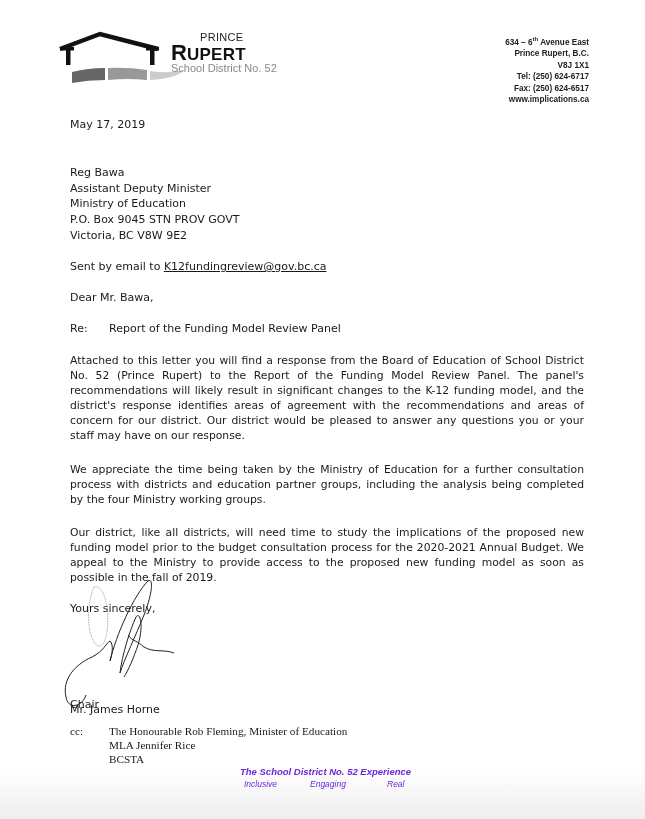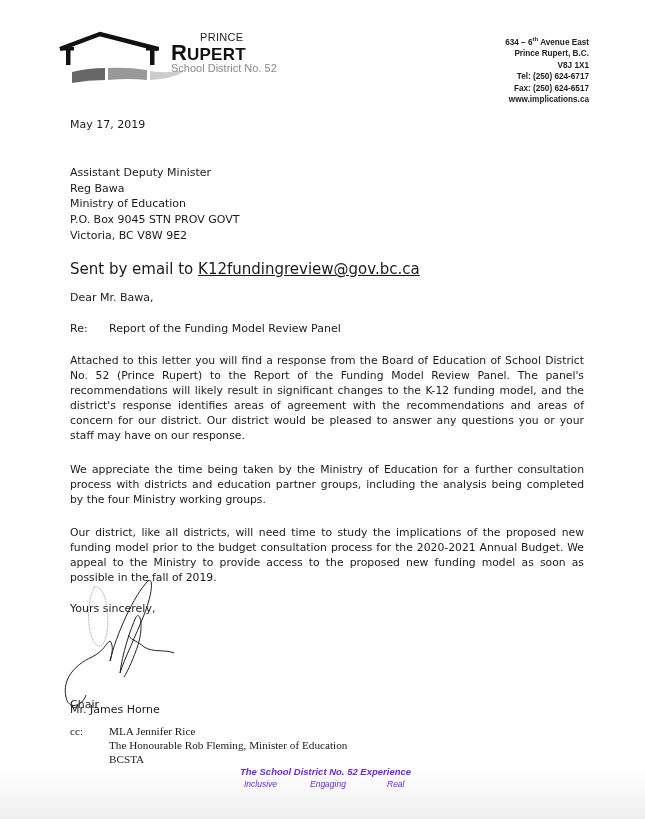--- a/index.html
+++ b/index.html
@@ -66,21 +66,21 @@
       text-align: right;
       font-family: "Liberation Sans", sans-serif;
       font-weight: bold;
       font-size: 8.2px;
       line-height: 11.5px;
       color: #222;
     }
     .address sup { font-size: 6px; }
     .date { position: absolute; left: 70px; top: 118px; font-size: 11px; }
     .recipient { position: absolute; left: 70px; top: 165px; font-size: 11px; line-height: 15.7px; }
-    .sent-by { position: absolute; left: 70px; top: 260px; font-size: 15px; }
+    .sent-by { position: absolute; left: 70px; top: 260px; font-size: 11px; }
     .sent-by a { color: #1a1a1a; text-decoration: underline; }
     .salutation { position: absolute; left: 70px; top: 291px; font-size: 11px; }
     .re-line { position: absolute; left: 70px; top: 322px; font-size: 11px; }
     .re-line .re-label { display: inline-block; width: 39px; }
     .para {
       position: absolute;
       left: 70px;
       width: 514px;
       font-size: 10.8px;
       line-height: 15px;
@@ -157,22 +157,22 @@
   <div>Prince Rupert, B.C.</div>
   <div>V8J 1X1</div>
   <div>Tel: (250) 624-6717</div>
   <div>Fax: (250) 624-6517</div>
   <div>www.implications.ca</div>
 </div>
 
 <div class="date">May 17, 2019</div>
 
 <div class="recipient">
+  <div>Reg Bawa</div>
   <div>Assistant Deputy Minister</div>
-  <div>Reg Bawa</div>
   <div>Ministry of Education</div>
   <div>P.O. Box 9045 STN PROV GOVT</div>
   <div>Victoria, BC  V8W 9E2</div>
 </div>
 
 <div class="sent-by">
   <span>Sent by email to </span><a>K12fundingreview@gov.bc.ca</a>
 </div>
 
 <div class="salutation">Dear Mr. Bawa,</div>
@@ -197,22 +197,22 @@
     <path d="M2,122 C4,135 18,132 22,120" fill="none" stroke="#222" stroke-width="1"></path>
   </svg>
 </div>
 
 <div class="signer-name">Mr. James Horne</div>
 <div class="signer-title">Chair</div>
 
 <div class="cc">
   <span class="cc-label">cc:</span>
   <div class="cc-list">
+    <div>The Honourable Rob Fleming, Minister of Education</div>
     <div>MLA Jennifer Rice</div>
-    <div>The Honourable Rob Fleming, Minister of Education</div>
     <div>BCSTA</div>
   </div>
 </div>
 
 <div class="page-bottom-fade"></div>
 
 <div class="footer">
   <div class="footer-title">The School District No. 52 Experience</div>
   <div class="footer-values">
     <span style="left:4px">Inclusive</span>

